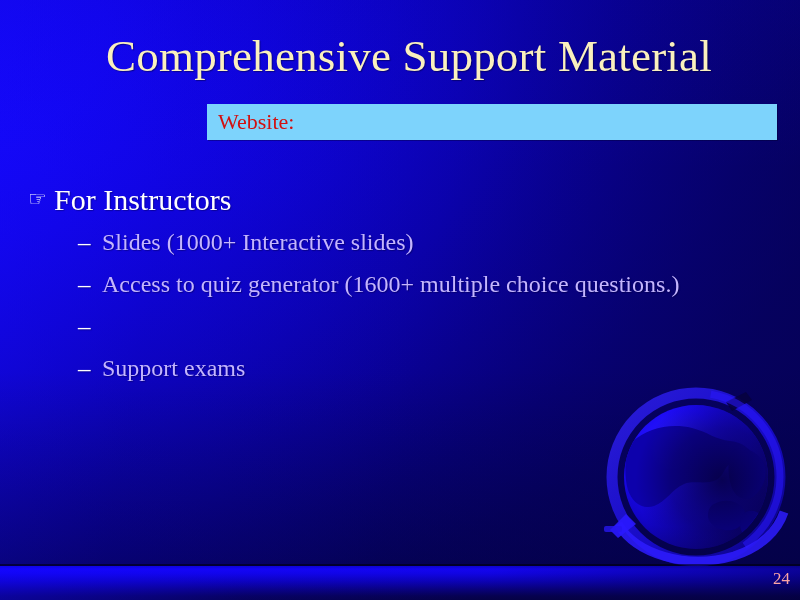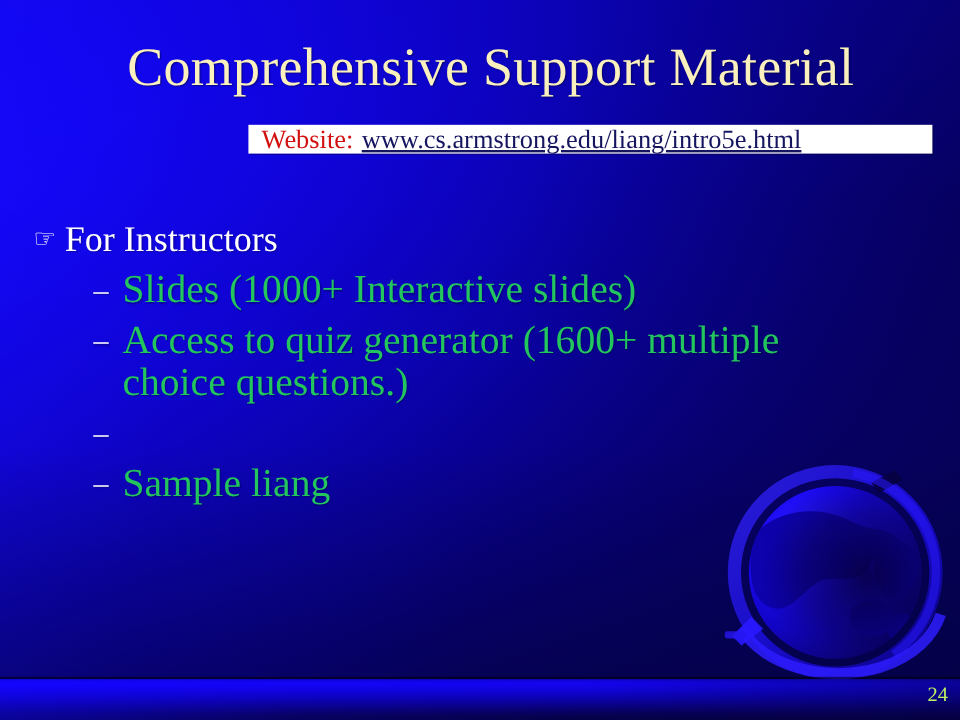--- a/index.html
+++ b/index.html
@@ -122,22 +122,22 @@
     white-space: nowrap;
     text-shadow: 1px 1px 1px rgba(0,0,40,0.45);
   }
 
   
   .website-box {
     position: absolute;
     left: 207px;
     top: 104px;
     width: 570px;
-    height: 24px;
-    background: #ffffff;
+    height: 36px;
+    background: #7dd3fc;
     box-sizing: border-box;
     display: flex;
     align-items: center;
     padding-left: 11px;
     white-space: nowrap;
     box-shadow: 1px 1px 0 rgba(0,0,40,0.35);
   }
   .website-label {
     color: #D21010;
     font-size: 22px;
@@ -195,33 +195,33 @@
   }
   .l2-dash {
     flex: 0 0 auto;
     width: 24px;
     color: #FFFFFF;
     font-size: 25px;
     line-height: 35px;
     text-shadow: 1px 1px 1px rgba(0,0,40,0.35);
   }
   .l2-text {
-    color: #22c55e;
-    font-size: 33px;
+    color: #c4b5fd;
+    font-size: 24px;
     line-height: 35px;
     max-width: 615px;
     text-shadow: 1px 1px 1px rgba(0,0,40,0.35);
   }
 
   
   .page-number {
     position: absolute;
     right: 28px;
     top: 568px;
-    color: #bef264;
+    color: #fca5a5;
     font-size: 17px;
     line-height: 22px;
     font-family: "Liberation Serif", serif;
   }
 </style>
 </head>
 <body>
 
 <div id="slide">
 
@@ -284,21 +284,20 @@
   </div>
 
   <div class="bottom-hairline"></div>
   <div class="bottom-band"></div>
   <div class="bottom-band-tint"></div>
 
   <div class="slide-title">Comprehensive Support Material</div>
 
   <div class="website-box">
     <span class="website-label">Website:</span>
-    <span class="website-url">www.cs.armstrong.edu/liang/intro5e.html</span>
   </div>
 
   <div class="body-area">
 
     <div class="l1-item">
       <span class="l1-bullet">☞</span>
       <span class="l1-text">For Instructors</span>
     </div>
 
     <ul class="l2-list">
@@ -312,21 +311,21 @@
         <span class="l2-dash">–</span>
         <span class="l2-text">Access to quiz generator (1600+ multiple choice questions.)</span>
       </li>
 
       <li class="l2-item">
         <span class="l2-dash">–</span>
       </li>
 
       <li class="l2-item">
         <span class="l2-dash">–</span>
-        <span class="l2-text">Sample liang</span>
+        <span class="l2-text">Support exams</span>
       </li>
 
     </ul>
   </div>
 
   <div class="page-number">24</div>
 
 </div>
 
 </body></html>

